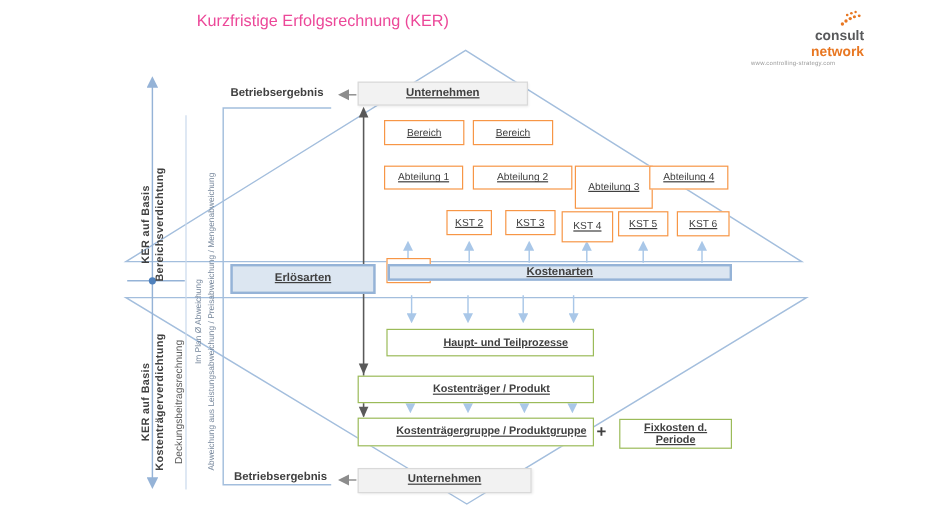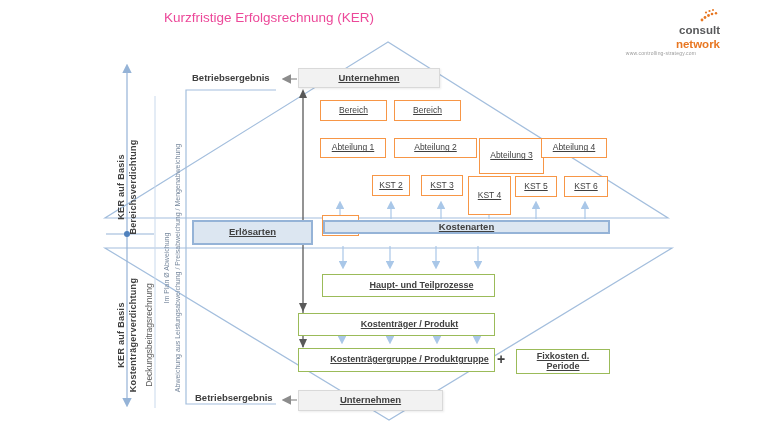--- a/index.html
+++ b/index.html
@@ -141,21 +141,21 @@
   <div class="box orange" style="left:394px;top:100px;width:67px;height:21px;">Bereich</div>
 
   <div class="box orange" style="left:320px;top:138px;width:66px;height:20px;">Abteilung 1</div>
   <div class="box orange" style="left:394px;top:138px;width:83px;height:20px;">Abteilung 2</div>
   <div class="box orange" style="left:463px;top:138px;width:65px;height:36px;margin-left:16px;">Abteilung 3</div>
   <div class="box orange" style="left:541px;top:138px;width:66px;height:20px;">Abteilung 4</div>
 
   <div class="box orange" style="left:322px;top:175px;width:37px;height:21px;margin-top:40px;">KST 1</div>
   <div class="box orange" style="left:372px;top:175px;width:38px;height:21px;">KST 2</div>
   <div class="box orange" style="left:421px;top:175px;width:42px;height:21px;">KST 3</div>
-  <div class="box orange" style="left:468px;top:176px;width:43px;height:39px;">KST 4</div>
+  <div class="box orange" style="left:468px;top:176px;width:43px;height:26px;">KST 4</div>
   <div class="box orange" style="left:515px;top:176px;width:42px;height:21px;">KST 5</div>
   <div class="box orange" style="left:564px;top:176px;width:44px;height:21px;">KST 6</div>
 
   <div class="box blue" style="left:192px;top:220px;width:121px;height:25px;">Erlösarten</div>
   <div class="box blue" style="left:323px;top:220px;width:287px;height:14px;">Kostenarten</div>
 
   <div class="box green" style="left:322px;top:274px;width:173px;height:23px;">Haupt- und Teilprozesse</div>
   <div class="box green" style="left:298px;top:348px;width:197px;height:24px;">Kostenträgergruppe / Produktgruppe</div>
   <div class="box green" style="left:298px;top:313px;width:197px;height:23px;">Kostenträger / Produkt</div>
 

